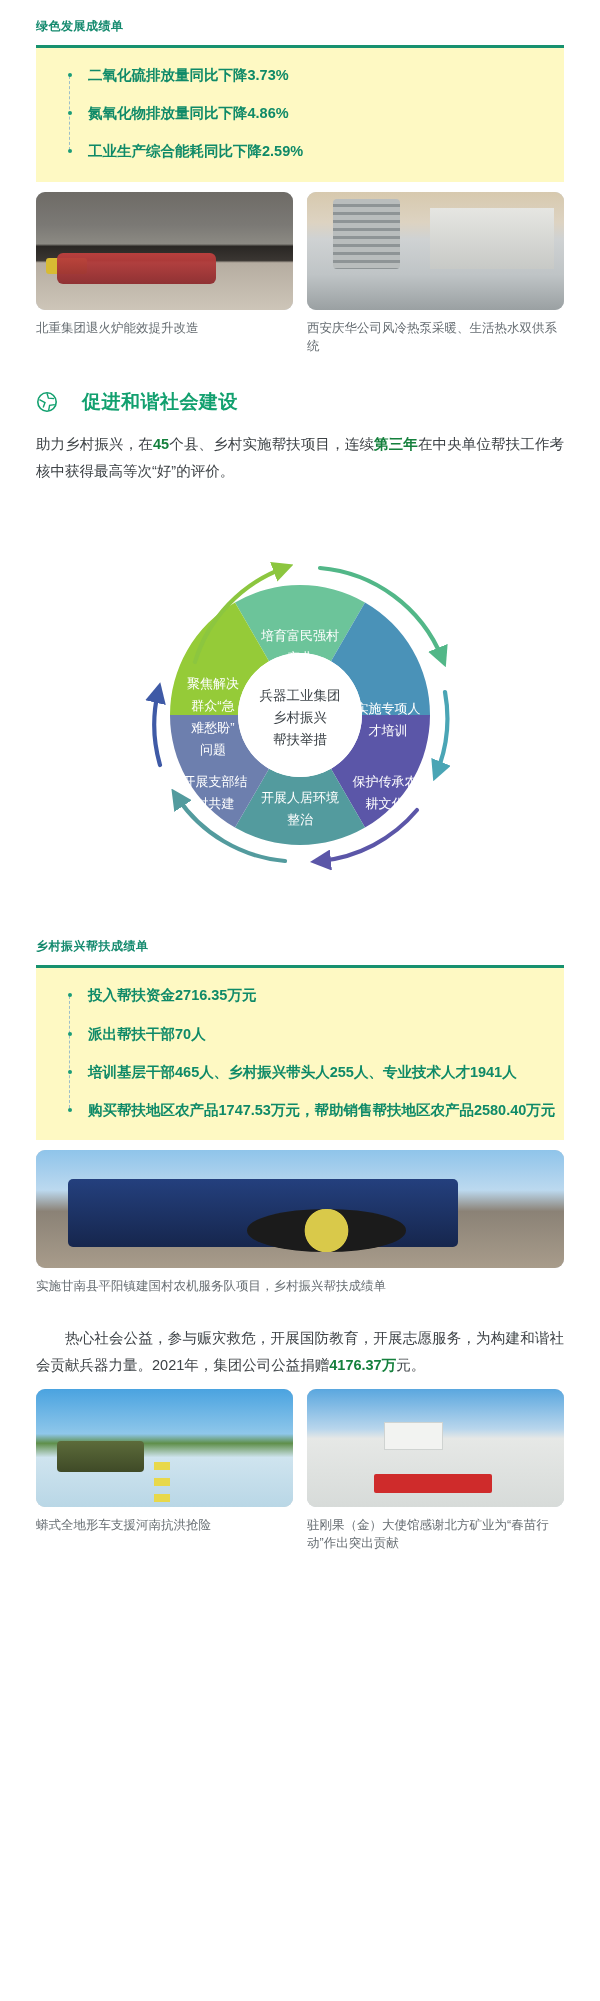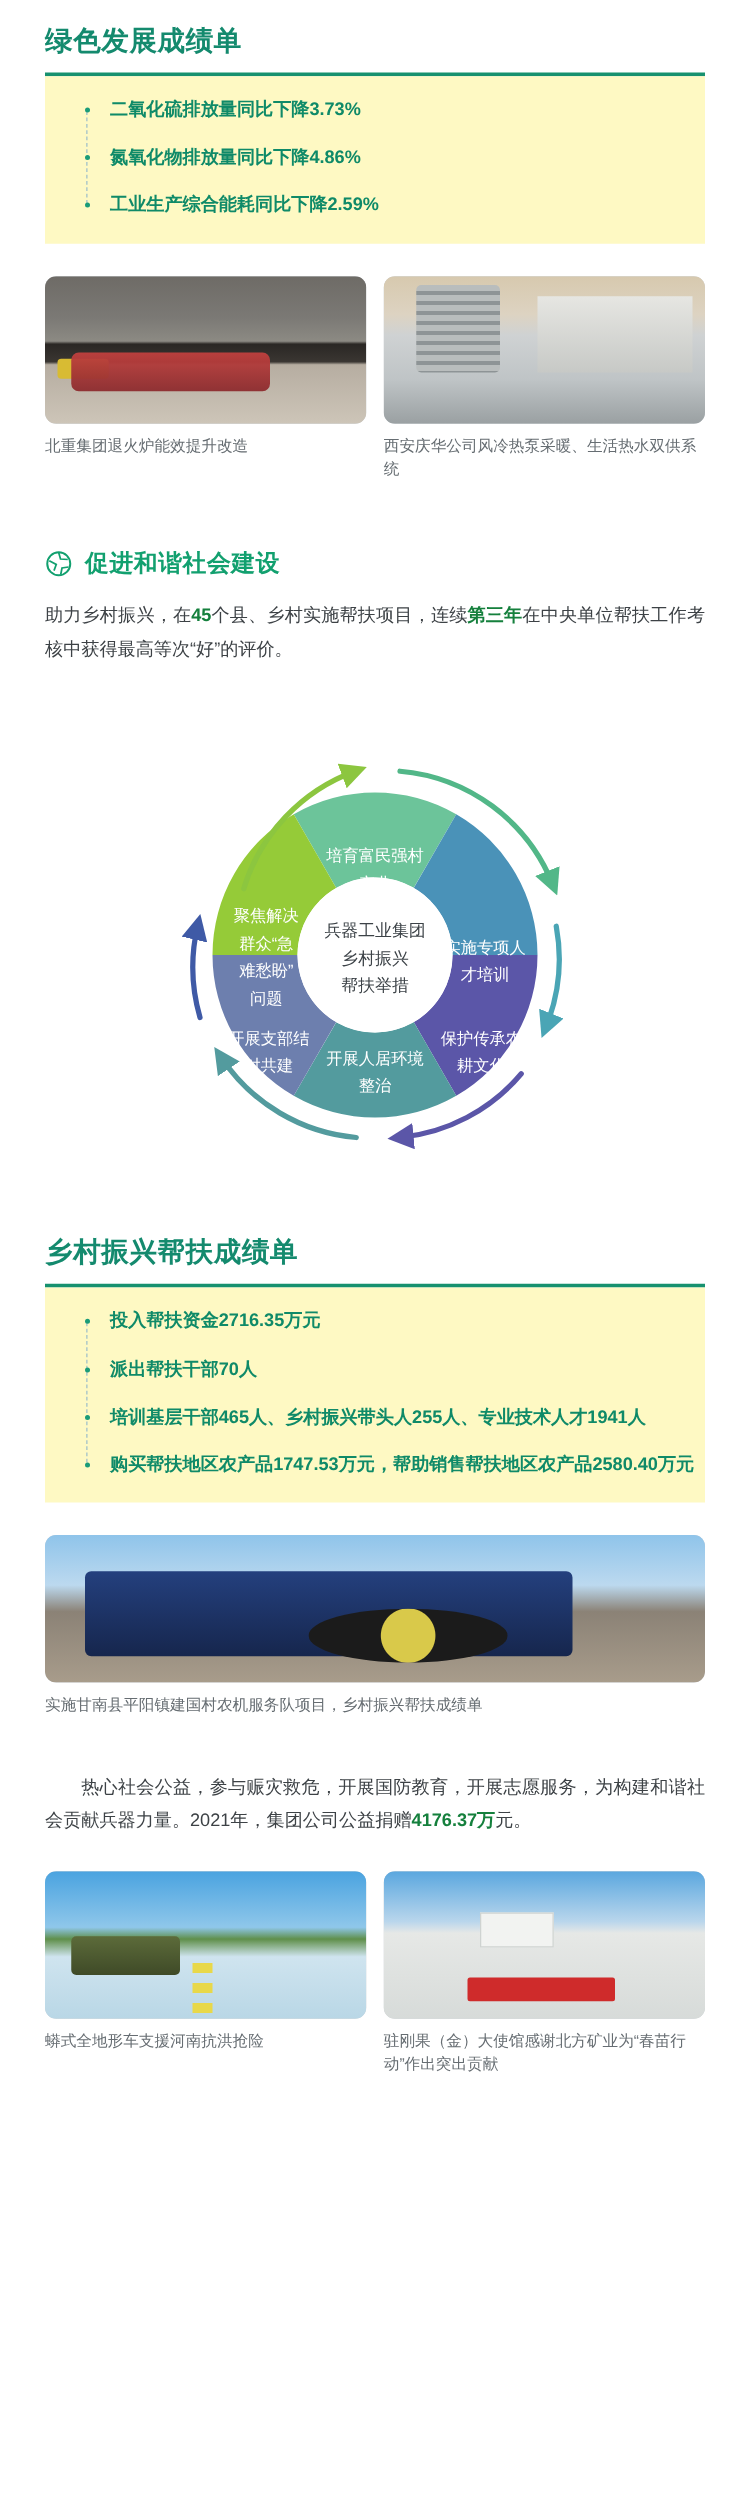--- a/index.html
+++ b/index.html
@@ -8,21 +8,21 @@
     background: #ffffff;
     font-family: "Liberation Sans", "DejaVu Sans", sans-serif;
   }
   body { width: 600px; height: 2001px; position: relative; overflow: hidden; }
 
   .page { width: 600px; padding: 0 36px; }
 
   
   .scorecard { margin-top: 18px; }
   .scorecard-title {
-    font-size: 22px;
+    font-size: 12px;
     font-weight: bold;
     color: #148a6e;
     letter-spacing: .5px;
     padding-bottom: 10px;
   }
   .scorecard-rule {
     height: 3px;
     background: #17916f;
     width: 100%;
   }
@@ -63,21 +63,21 @@
     width: 4px;
     height: 4px;
     border-radius: 50%;
     background: #1a9c78;
   }
 
   
   .photo-row {
     display: flex;
     gap: 14px;
-    margin-top: 26px;
+    margin-top: 10px;
   }
   .photo-cell { flex: 1 1 0; min-width: 0; }
   .photo {
     width: 100%;
     height: 118px;
     border-radius: 9px;
     overflow: hidden;
     position: relative;
     background: #c9cfd4;
   }
@@ -85,22 +85,22 @@
     margin-top: 9px;
     font-size: 12.5px;
     line-height: 1.45;
     color: #666d72;
   }
 
   
   .section-head {
     display: flex;
     align-items: center;
-    gap: 10px;
-    margin-top: 54px;
+    gap: 24px;
+    margin-top: 34px;
   }
   .section-head-icon {
     width: 22px; height: 22px;
     flex: 0 0 22px;
   }
   .section-head-title {
     font-size: 19px;
     font-weight: bold;
     color: #12a06f;
     letter-spacing: .5px;
@@ -321,21 +321,21 @@
 
   <div class="photo-row">
     <div class="photo-cell">
       <div class="photo">
         <div class="fill ph-tractor"></div>
       </div>
       <div class="photo-caption">实施甘南县平阳镇建国村农机服务队项目，乡村振兴帮扶成绩单</div>
     </div>
   </div>
 
-  <p class="section-para indent" style="margin-top:44px;">
+  <p class="section-para indent" style="margin-top:30px;">
     <span>热心社会公益，参与赈灾救危，开展国防教育，开展志愿服务，为构建和谐社会贡献兵器力量。2021年，集团公司公益捐赠</span><span class="hl">4176.37万</span><span>元。</span>
   </p>
 
   <div class="photo-row">
     <div class="photo-cell">
       <div class="photo">
         <div class="fill ph-flood"></div>
       </div>
       <div class="photo-caption">蟒式全地形车支援河南抗洪抢险</div>
     </div>

